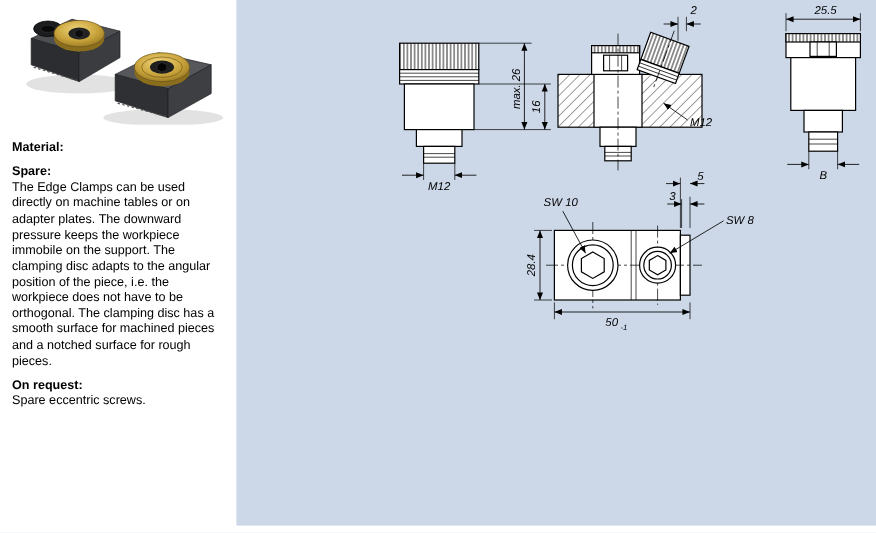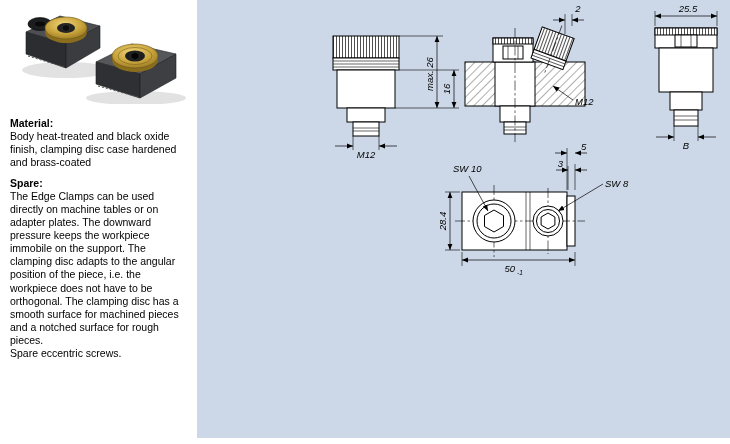--- a/index.html
+++ b/index.html
@@ -65,26 +65,26 @@
         <ellipse cx="127" cy="52" rx="17" ry="8.5" fill="none" stroke="#7a5f17" stroke-width="0.6"></ellipse>
         <ellipse cx="127" cy="52" rx="10" ry="5.5" fill="#1f1f1f"></ellipse>
         <polygon points="127,48 131,50 131,54 127,56 123,54 123,50" fill="#050505" stroke="#444" stroke-width="0.4"></polygon>
       </g>
     </svg>
   </div>
 
   <div class="info">
     <p class="lbl">Material:</p>
 
-    <p>Body heat-treated and black oxide finish, clamping disc case hardened and brass-coated</p>
 
 
     <p class="lbl">Spare:</p>
     <p>The Edge Clamps can be used directly on machine tables or on adapter plates. The downward pressure keeps the workpiece immobile on the support. The clamping disc adapts to the angular position of the piece, i.e. the workpiece does not have to be orthogonal. The clamping disc has a smooth surface for machined pieces and a notched surface for rough pieces.</p>
 
+    <p class="lbl">On request:</p>
     <p>Spare eccentric screws.</p>
   </div>
 </div>
 
 <div class="panel" style="background: rgb(204, 216, 232);">
   <svg width="533" height="438" viewBox="0 0 533 438">
     <defs>
       <pattern id="knurl" width="3" height="6" patternUnits="userSpaceOnUse">
         <rect width="3" height="6" fill="#fff"></rect>
         <line x1="1.5" y1="0" x2="1.5" y2="6" stroke="#222" stroke-width="0.8"></line>

